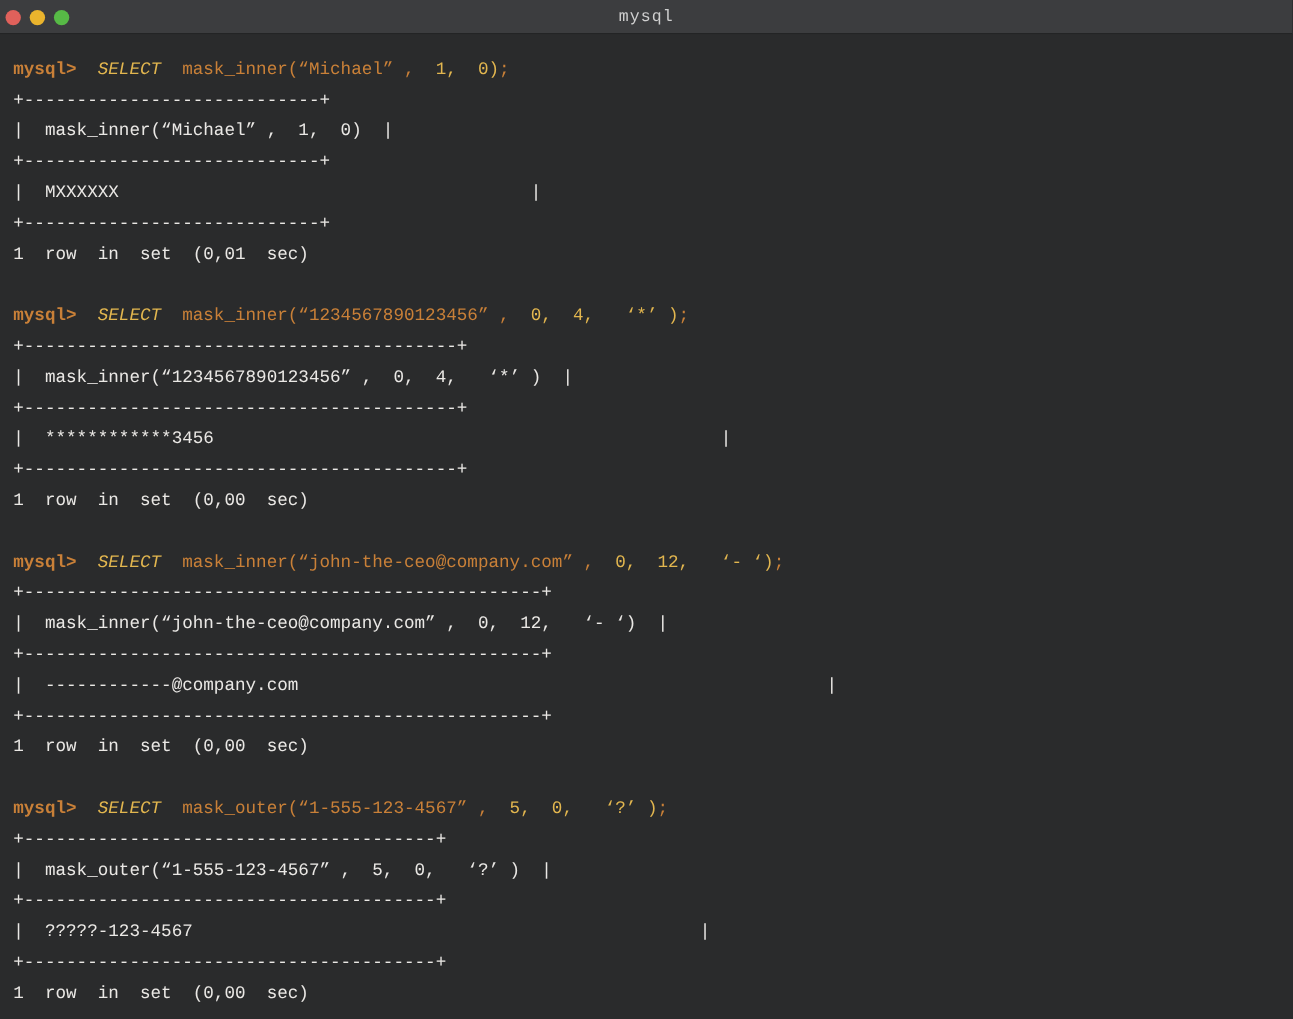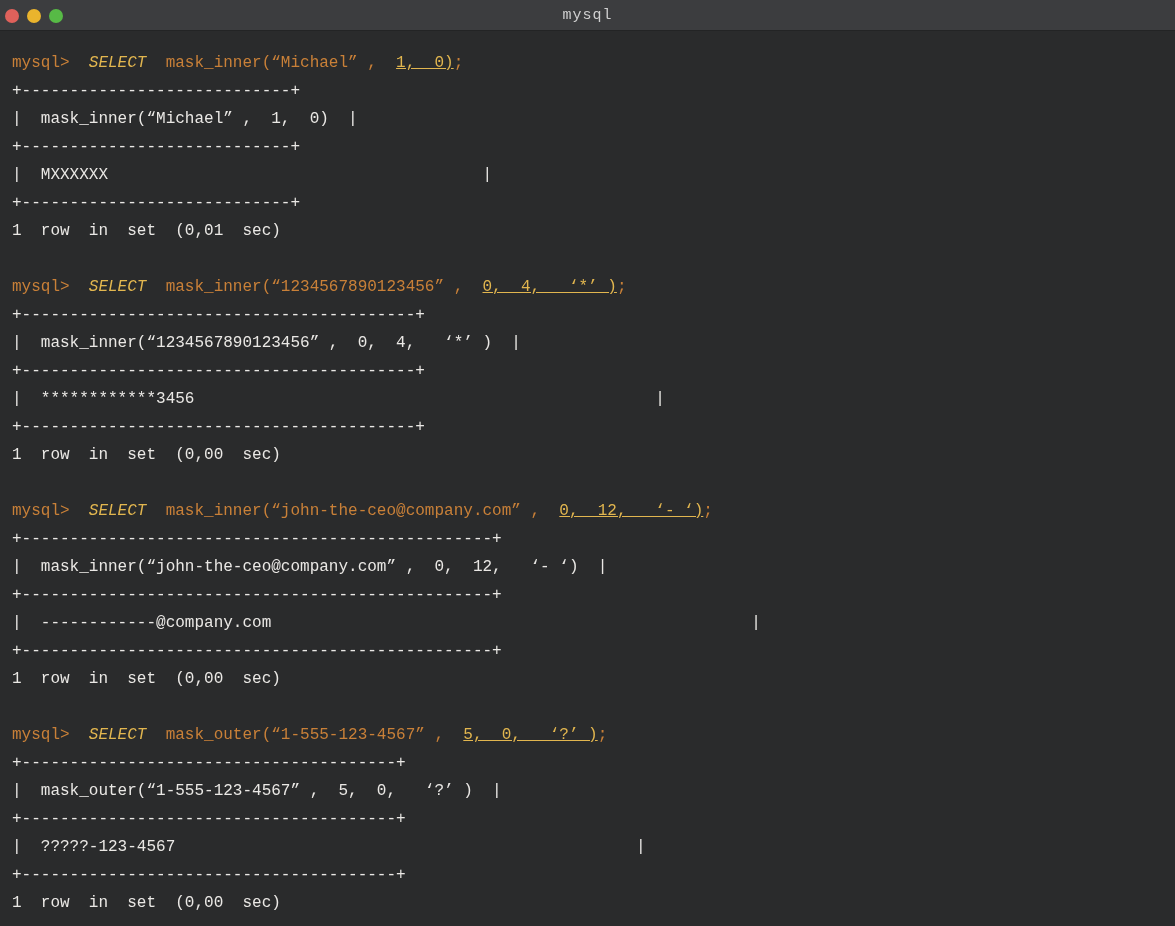--- a/index.html
+++ b/index.html
@@ -44,24 +44,24 @@
   }
   .terminal {
     flex: 1 1 auto;
     padding: 18px 4px 0 12px;
     font-size: 16px;
     line-height: 28px;
     white-space: pre;
     color: var(--text);
   }
   .line { height: 28px; }
-  .c-p { color: var(--orange); }
+  .c-p { color: var(--orange); font-weight: bold; }
   .c-k { color: var(--yellow); font-style: italic; }
   .c-f { color: var(--orange); }
-  .c-n { color: var(--yellow); text-decoration: underline; }
+  .c-n { color: var(--yellow); }
   .c-w { color: var(--text); }
 </style>
 </head>
 <body>
 
 <div class="window">
   <div class="titlebar">
     <div class="lights">
       <button class="light red"></button>
       <button class="light yellow"></button>

